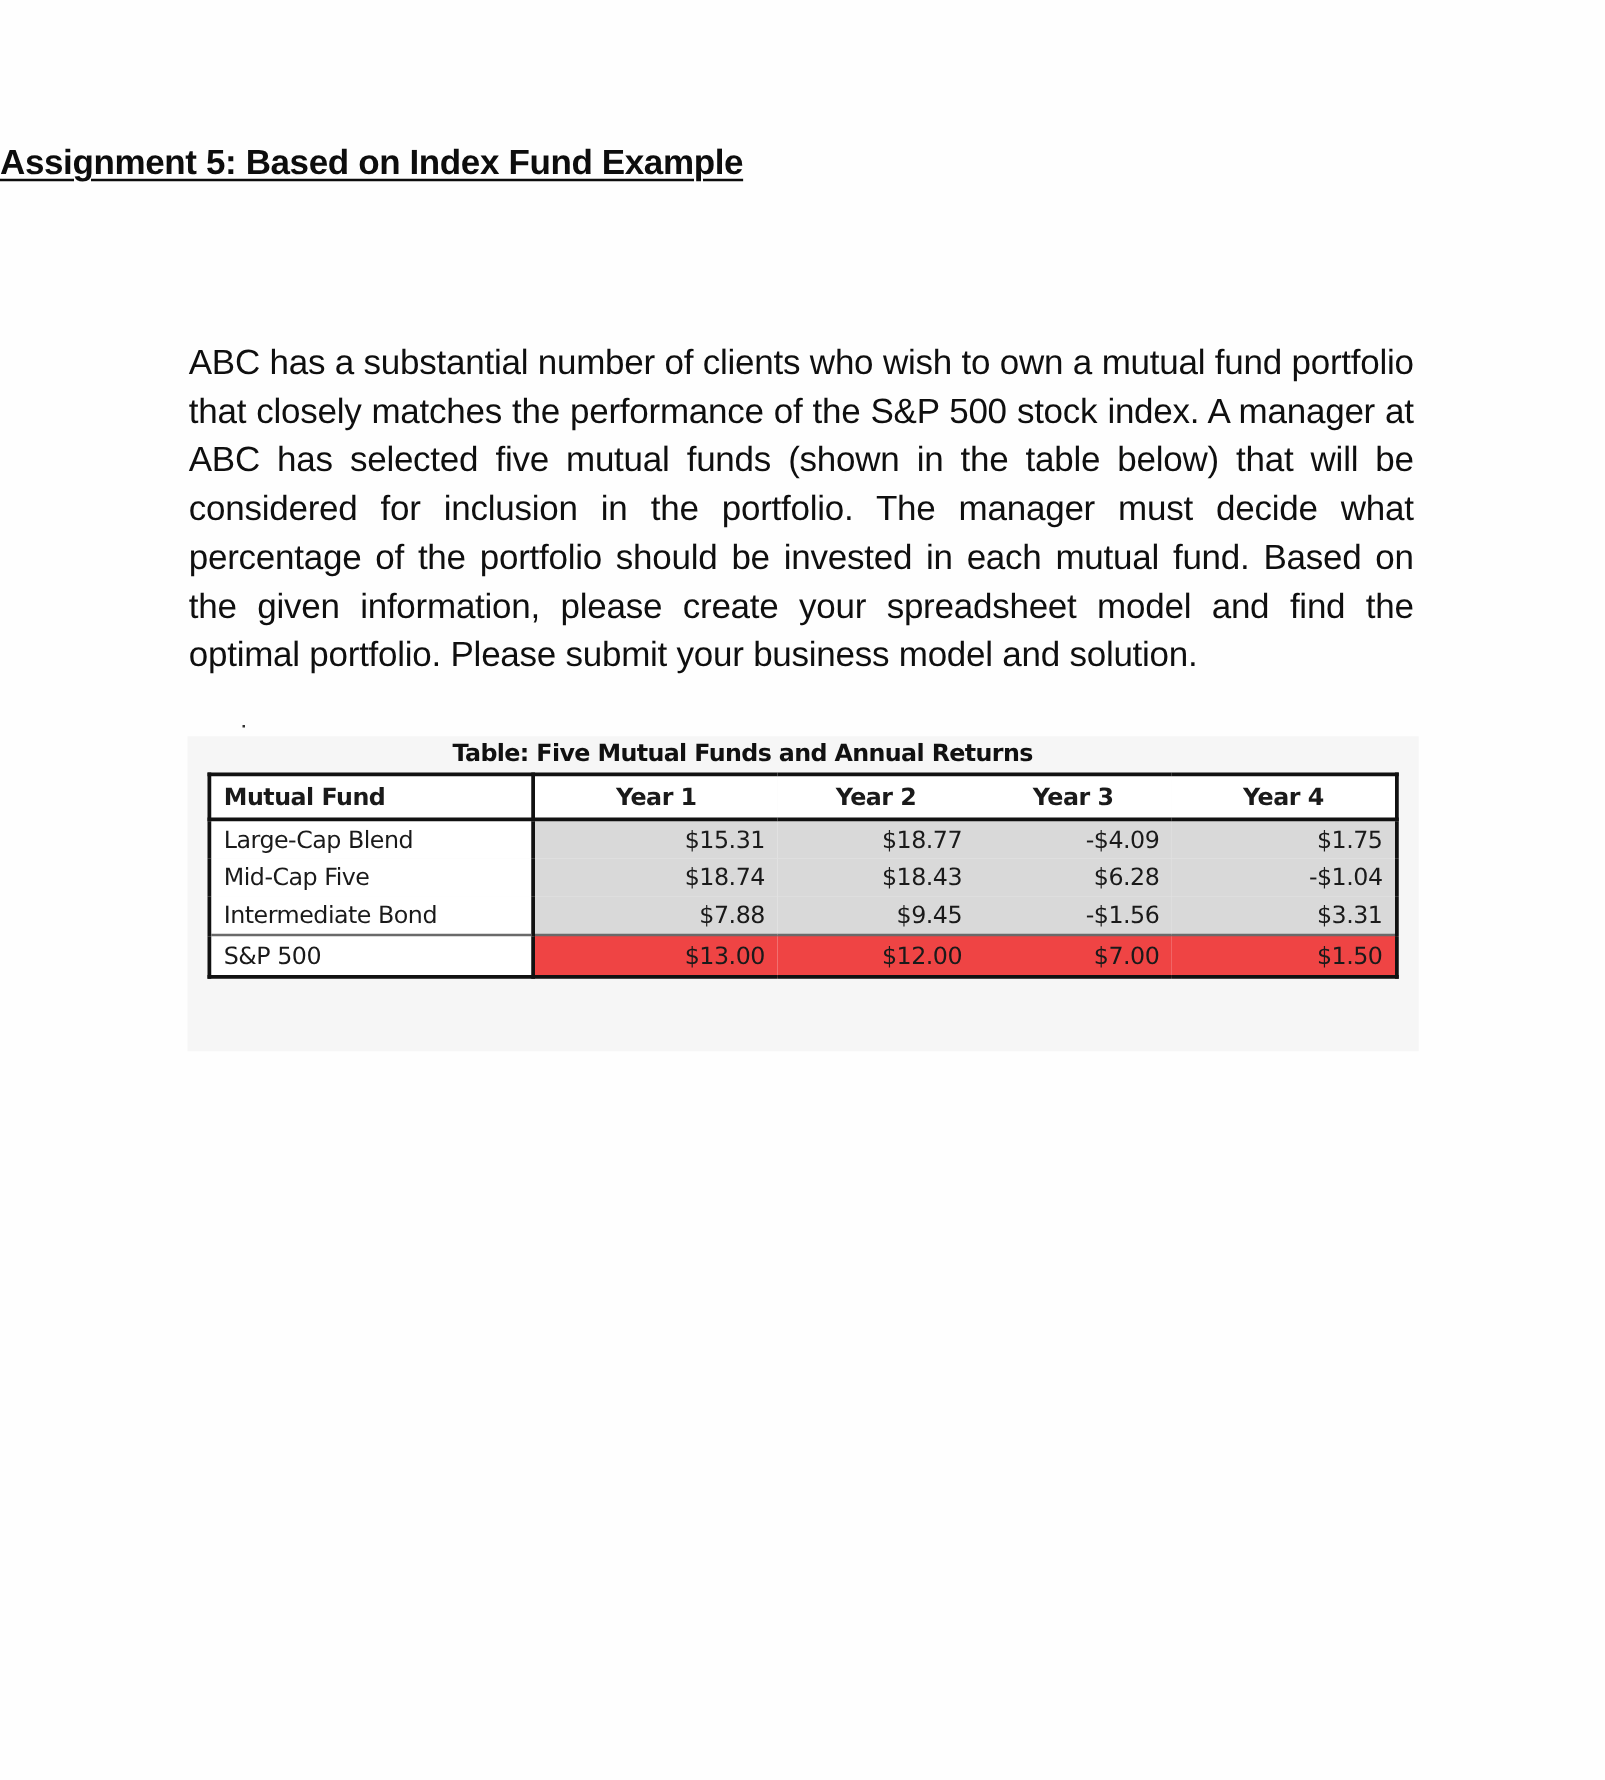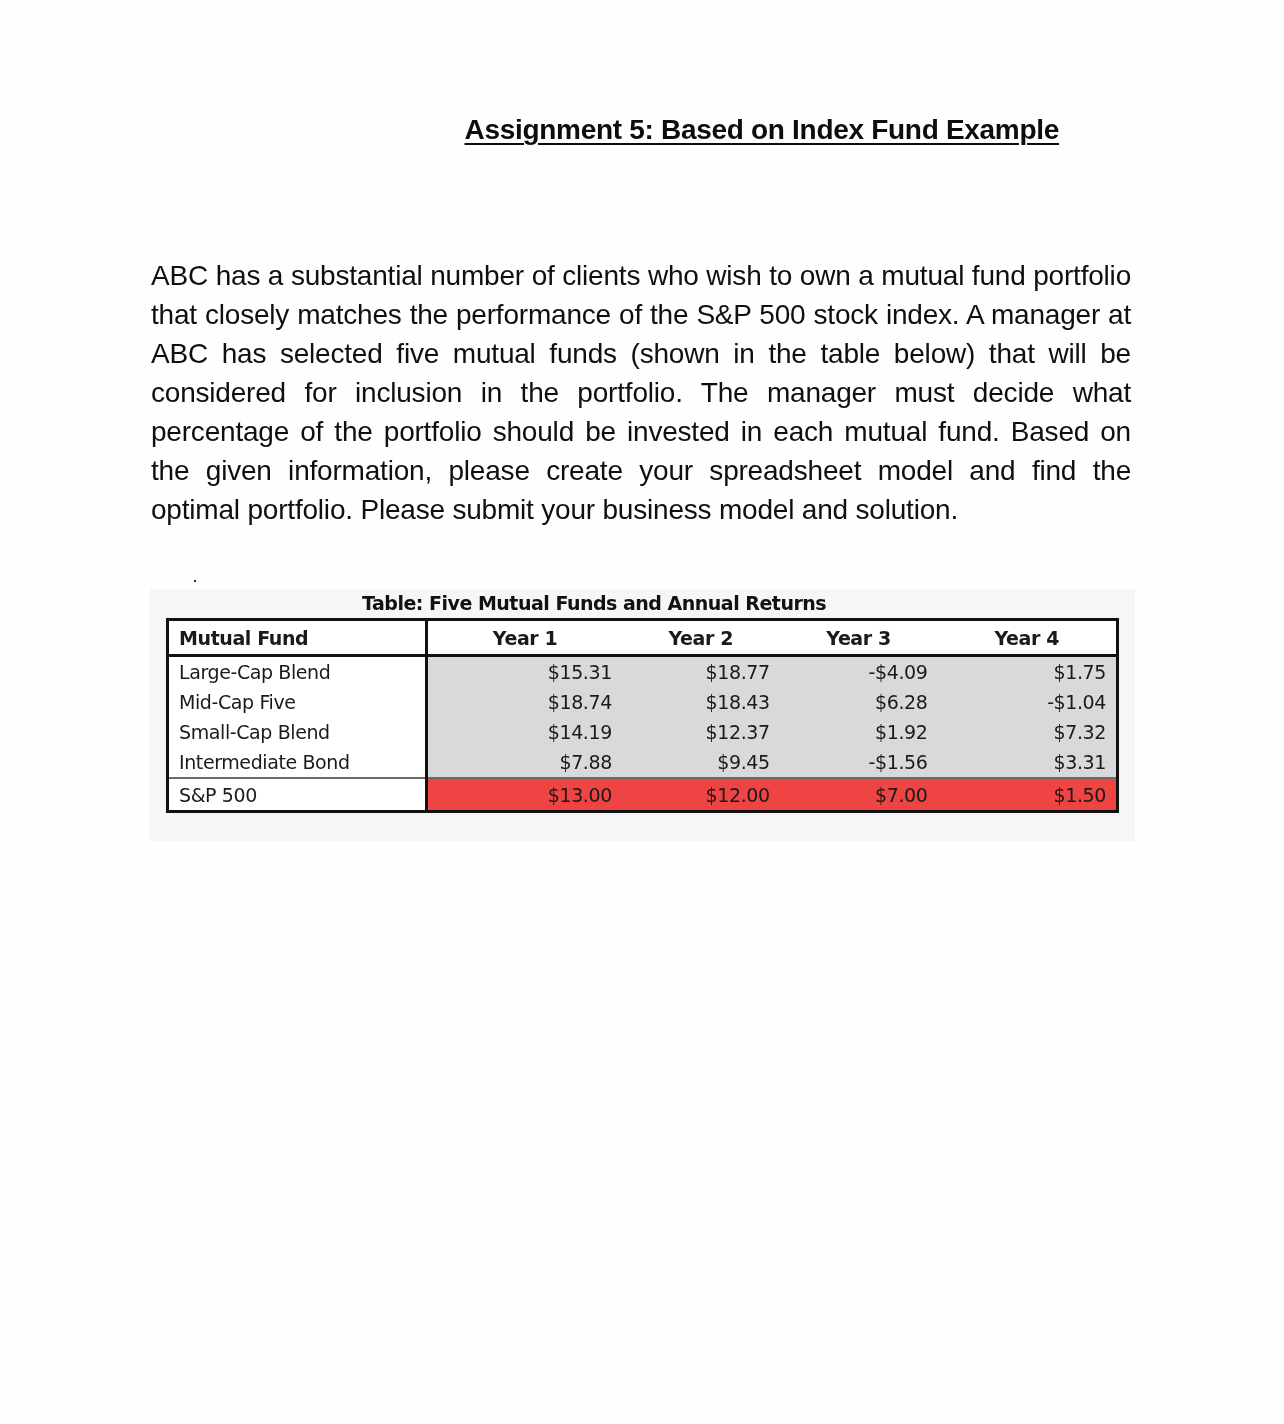--- a/index.html
+++ b/index.html
@@ -13,33 +13,33 @@
       position: relative;
       overflow: hidden;
       font-family: "Liberation Sans", sans-serif;
       color: #111;
     }
     .title {
       position: absolute;
       top: 114px;
       left: 0;
       width: 1059px;
-      text-align: right;
+      text-align: left;
       font-family: "Liberation Sans", sans-serif;
       font-weight: bold;
       font-size: 28px;
       text-decoration: underline;
       text-underline-offset: 4px;
       text-decoration-thickness: 2px;
       color: #0d0d0d;
       letter-spacing: -0.3px;
     }
     .body-text {
       position: absolute;
-      top: 256px;
+      top: 270px;
       left: 151px;
       width: 980px;
       font-family: "Liberation Sans", sans-serif;
       font-size: 28px;
       line-height: 39px;
       text-align: justify;
       color: #0f0f0f;
       letter-spacing: -0.2px;
     }
     .table-wrap {
@@ -169,27 +169,20 @@
         <td class="val">-$4.09</td>
         <td class="val last">$1.75</td>
       </tr>
       <tr>
         <td class="fund">Mid-Cap Five</td>
         <td class="val">$18.74</td>
         <td class="val">$18.43</td>
         <td class="val">$6.28</td>
         <td class="val last">-$1.04</td>
       </tr>
-      <tr>
-        <td class="fund">Small-Cap Blend</td>
-        <td class="val">$14.19</td>
-        <td class="val">$12.37</td>
-        <td class="val">$1.92</td>
-        <td class="val last">$7.32</td>
-      </tr>
       <tr class="bond">
         <td class="fund">Intermediate Bond</td>
         <td class="val">$7.88</td>
         <td class="val">$9.45</td>
         <td class="val">-$1.56</td>
         <td class="val last">$3.31</td>
       </tr>
       <tr class="sp">
         <td class="fund">S&amp;P 500</td>
         <td class="val">$13.00</td>

